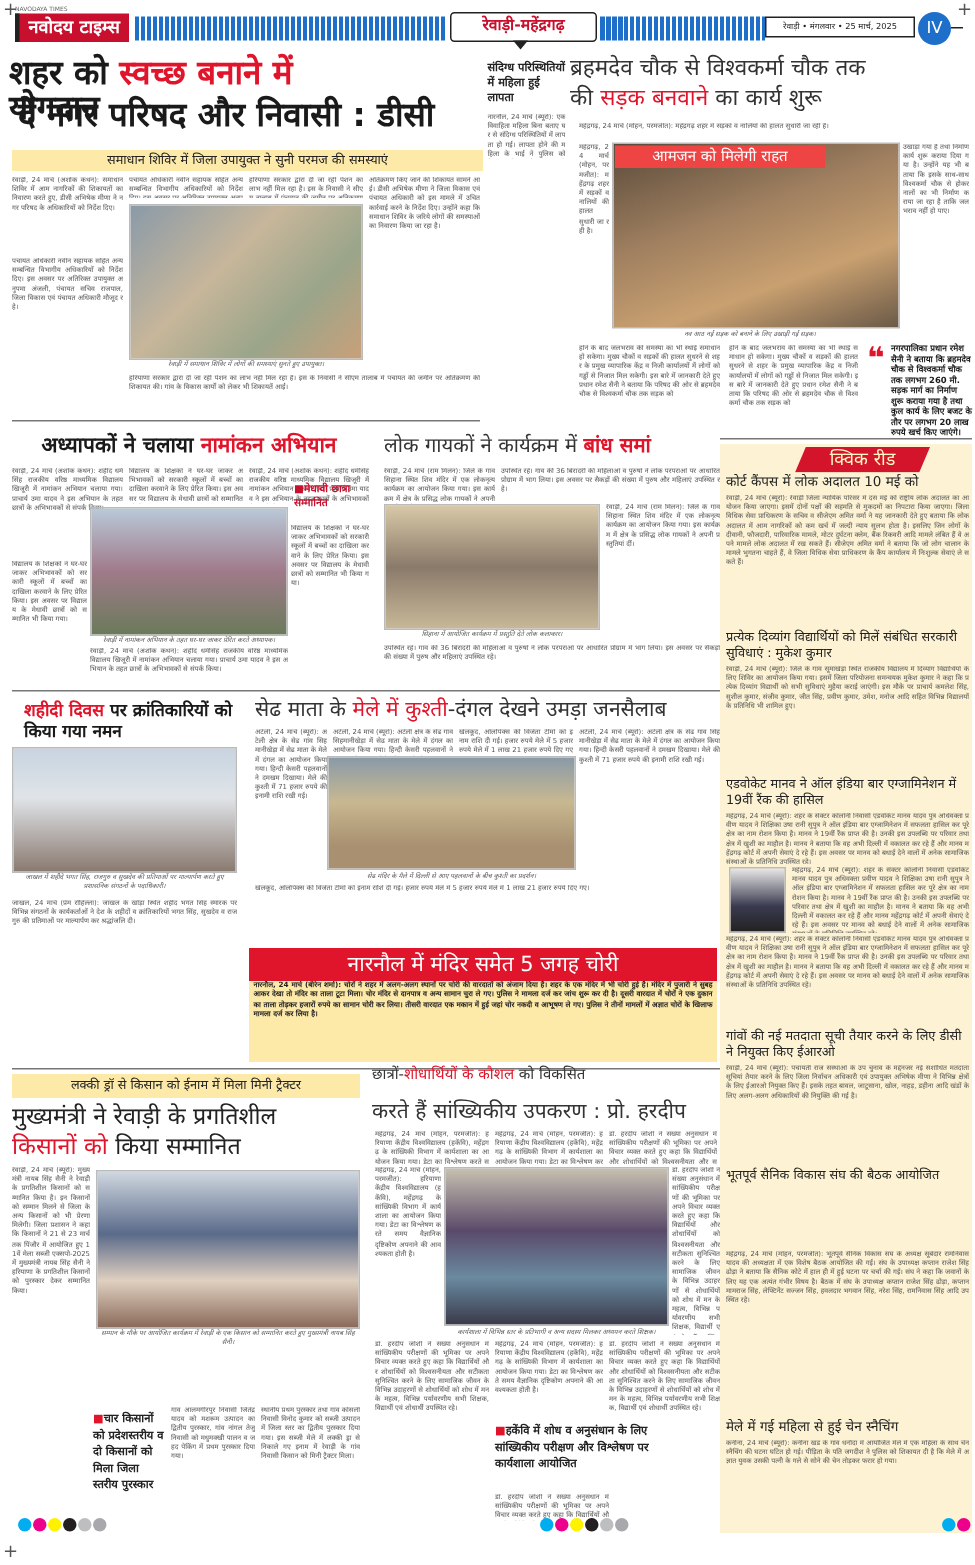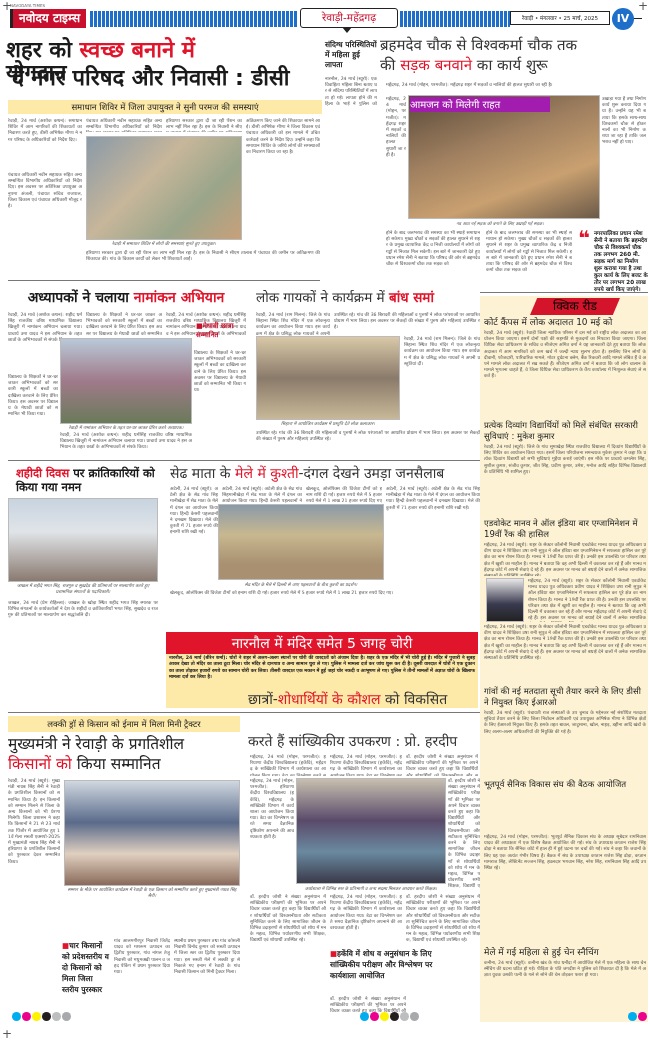--- a/index.html
+++ b/index.html
@@ -21,25 +21,25 @@
 
 <div class="abs crop" style="left:2px;top:0">+</div>
 <div class="abs crop" style="left:638px;top:0">+</div>
 <div class="abs crop" style="left:2px;top:1028px">+</div>
 <div class="abs crop" style="left:506px;top:545px">+</div>
 
 <div class="abs" style="left:10px;top:8px;width:640px;height:22px">
   <div class="abs" style="left:0;top:-5px;font-size:4px;color:#666">NAVODAYA TIMES</div>
   <div class="abs" style="left:0;top:1px;width:76px;height:19px;background:#c8102e;color:#fff;font-weight:bold;font-size:12px;line-height:19px;text-align:center;border-left:3px solid #222">नवोदय टाइम्स</div>
   <div class="abs" style="left:80px;top:3px;width:208px;height:16px;background:repeating-linear-gradient(90deg,#1d6fc9 0 3px,#fff 3px 4px)"></div>
-  <div class="abs" style="left:290px;top:0;width:98px;height:20px;border:1.5px solid #222;border-radius:3px;background:#fff;color:#c8102e;font-weight:normal;font-size:10.5px;line-height:17px;text-align:center">रेवाड़ी-महेंद्रगढ़</div>
+  <div class="abs" style="left:290px;top:0;width:98px;height:20px;border:1.5px solid #222;border-radius:3px;background:#fff;color:#c8102e;font-weight:bold;font-size:10.5px;line-height:17px;text-align:center">रेवाड़ी-महेंद्रगढ़</div>
   <div class="abs" style="left:332px;top:19px;width:0;height:0;border-left:5px solid transparent;border-right:5px solid transparent;border-top:6px solid #222"></div>
   <div class="abs" style="left:390px;top:3px;width:110px;height:16px;background:repeating-linear-gradient(90deg,#1d6fc9 0 3px,#fff 3px 4px)"></div>
   <div class="abs" style="left:500px;top:3px;width:100px;height:14px;border:1px solid #222;font-size:5.5px;line-height:12px;text-align:center;color:#222">रेवाड़ी • मंगलवार • 25 मार्च, 2025</div>
-  <div class="abs" style="left:602px;top:0;width:22px;height:22px;border-radius:50%;background:#1d6fc9;color:#fff;font-weight:bold;font-size:11px;line-height:22px;text-align:center">IV</div>
+  <div class="abs" style="left:602px;top:0;width:22px;height:22px;border-radius:50%;background:#1d6fc9;color:#fff;font-weight:normal;font-size:11px;line-height:22px;text-align:center">IV</div>
   <div class="abs" style="left:624px;top:10px;width:8px;height:1px;background:#222"></div>
 </div>
 
 <div class="abs hl hl-b" style="left:6px;top:38px;width:254px;font-size:22px;text-align:left">
   <span>शहर को </span><span class="red">स्वच्छ बनाने में</span><span> योगदान</span>
 </div>
 <div class="abs hl hl-b" style="left:12px;top:66px;width:310px;font-size:22px;text-align:left">दें नगर परिषद और निवासी : डीसी</div>
 <div class="abs" style="left:8px;top:100px;width:314px;height:14px;background:#fde9a8;font-size:8.5px;line-height:14px;text-align:center;color:#222">समाधान शिविर में जिला उपायुक्त ने सुनी परमज की समस्याएं</div>
 <div class="abs tx" style="left:8px;top:118px;width:74px;height:52px">रेवाड़ी, 24 मार्च (अशोक कथन): समाधान शिविर में आम नागरिकों की शिकायतों का निवारण करते हुए, डीसी अभिषेक मीणा ने नगर परिषद के अधिकारियों को निर्देश दिए।</div>
 <div class="abs tx" style="left:86px;top:118px;width:76px;height:14px">पंचायत अधिकारी नवीन सहायक सहित अन्य सम्बन्धित विभागीय अधिकारियों को निर्देश दिए। इस अवसर पर अतिरिक्त उपायुक्त अनुपमा अंजली, पंचायत सचिव राजपाल, जिला विकास एवं पंचायत अधिकारी मौजूद रहे।</div>
@@ -52,21 +52,21 @@
 
 <div class="abs hl hl-b" style="left:325px;top:40px;width:52px;font-size:7.5px;line-height:10px;color:#222">संदिग्ध परिस्थितियों में महिला हुई लापता</div>
 <div class="abs tx" style="left:325px;top:76px;width:52px;height:30px">नारनौल, 24 मार्च (ब्यूरो): एक विवाहिता महिला बिना बताए घर से संदिग्ध परिस्थितियों में लापता हो गई। लापता होने की महिला के भाई ने पुलिस को शिकायत देकर उसे तलाश करने की मांग की है।</div>
 
 <div class="abs hl" style="left:380px;top:38px;width:268px;font-size:15px;color:#333">ब्रहमदेव चौक से विश्वकर्मा चौक तक</div>
 <div class="abs hl" style="left:380px;top:58px;width:268px;font-size:15px;color:#333">
   <span>की </span><span class="red">सड़क बनवाने</span><span> का कार्य शुरू</span>
 </div>
 <div class="abs tx" style="left:386px;top:82px;width:196px;height:12px">महेंद्रगढ़, 24 मार्च (मोहन, परमजीत): महेंद्रगढ़ शहर में सड़कों व नालियों की हालत सुधारी जा रही है।</div>
 <div class="abs photo" style="left:408px;top:95px;width:192px;height:124px;background:linear-gradient(160deg,#5a4a3a,#a08060 40%,#c9a070 70%,#6b5a48)"></div>
-<div class="abs" style="left:410px;top:97px;width:140px;height:15px;background:#a21caf;color:#fff;font-size:10px;line-height:15px;text-align:left">आमजन को मिलेगी राहत</div>
+<div class="abs" style="left:410px;top:97px;width:140px;height:15px;background:#ef4444;color:#fff;font-size:10px;line-height:15px;text-align:center">आमजन को मिलेगी राहत</div>
 <div class="abs tx" style="left:386px;top:96px;width:20px;height:130px">महेंद्रगढ़, 24 मार्च (मोहन, परमजीत): महेंद्रगढ़ शहर में सड़कों व नालियों की हालत सुधारी जा रही है।</div>
 <div class="abs tx" style="left:602px;top:96px;width:44px;height:130px">उखाड़ा गया है तथा निर्माण कार्य शुरू कराया दिया गया है। उन्होंने यह भी बताया कि इसके साथ-साथ विश्वकर्मा चौक से होकर नालों का भी निर्माण कराया जा रहा है ताकि जलभराव नहीं हो पाए।</div>
 <div class="abs cap" style="left:400px;top:221px;width:200px">नव आठ नई सड़क को बनाने के लिए उखाड़ी गई सड़क।</div>
 <div class="abs tx" style="left:386px;top:230px;width:94px;height:60px">होने के बाद जलभराव की समस्या का भी स्थाई समाधान हो सकेगा। मुख्य चौकों व सड़कों की हालत सुधरने से शहर के प्रमुख व्यापारिक केंद्र व निजी कार्यालयों में लोगों को गड्ढों से निजात मिल सकेगी। इस बारे में जानकारी देते हुए प्रधान रमेश सैनी ने बताया कि परिषद की ओर से ब्रहमदेव चौक से विश्वकर्मा चौक तक सड़क को</div>
 <div class="abs tx" style="left:486px;top:230px;width:86px;height:60px">होने के बाद जलभराव की समस्या का भी स्थाई समाधान हो सकेगा। मुख्य चौकों व सड़कों की हालत सुधरने से शहर के प्रमुख व्यापारिक केंद्र व निजी कार्यालयों में लोगों को गड्ढों से निजात मिल सकेगी। इस बारे में जानकारी देते हुए प्रधान रमेश सैनी ने बताया कि परिषद की ओर से ब्रहमदेव चौक से विश्वकर्मा चौक तक सड़क को</div>
 <div class="abs" style="left:578px;top:230px;width:70px;height:62px">
   <div class="abs" style="left:0;top:-2px;font-size:20px;color:#e0142a;font-weight:bold;line-height:20px">❝</div>
   <div class="abs" style="left:16px;top:0;width:54px;font-size:5.6px;line-height:7px;font-weight:bold;color:#1a1a1a">नगरपालिका प्रधान रमेश सैनी ने बताया कि ब्रहमदेव चौक से विश्वकर्मा चौक तक लगभग 260 मी. सड़क मार्ग का निर्माण शुरू कराया गया है तथा कुल कार्य के लिए बजट के तौर पर लगभग 20 लाख रुपये खर्च किए जाएंगे।</div>
 </div>
 
@@ -90,21 +90,21 @@
   <span>लोक गायकों ने कार्यक्रम में </span><span class="red hl-b">बांध समां</span>
 </div>
 <div class="abs tx" style="left:256px;top:312px;width:74px;height:24px">रेवाड़ी, 24 मार्च (राम मिलन): जिले के गांव सिहाना स्थित शिव मंदिर में एक लोकनृत्य कार्यक्रम का आयोजन किया गया। इस कार्यक्रम में क्षेत्र के प्रसिद्ध लोक गायकों ने अपनी प्रस्तुतियां दीं।</div>
 <div class="abs tx" style="left:334px;top:312px;width:146px;height:24px">उपस्थित रहे। गांव की 36 बिरादरी की महिलाओं व पुरुषों ने लोक परंपराओं पर आधारित प्रोग्राम में भाग लिया। इस अवसर पर सैकड़ों की संख्या में पुरुष और महिलाएं उपस्थित रहे।</div>
 <div class="abs photo" style="left:256px;top:336px;width:144px;height:84px;background:linear-gradient(180deg,#d9c9a8,#8a7a6a 50%,#c8b898)"></div>
 <div class="abs cap" style="left:256px;top:421px;width:144px">सिहाना में आयोजित कार्यक्रम में प्रस्तुति देते लोक कलाकार।</div>
 <div class="abs tx" style="left:404px;top:336px;width:76px;height:90px">रेवाड़ी, 24 मार्च (राम मिलन): जिले के गांव सिहाना स्थित शिव मंदिर में एक लोकनृत्य कार्यक्रम का आयोजन किया गया। इस कार्यक्रम में क्षेत्र के प्रसिद्ध लोक गायकों ने अपनी प्रस्तुतियां दीं।</div>
 <div class="abs tx" style="left:256px;top:430px;width:224px;height:28px">उपस्थित रहे। गांव की 36 बिरादरी की महिलाओं व पुरुषों ने लोक परंपराओं पर आधारित प्रोग्राम में भाग लिया। इस अवसर पर सैकड़ों की संख्या में पुरुष और महिलाएं उपस्थित रहे।</div>
 
 <div class="abs" style="left:480px;top:296px;width:168px;height:726px;background:#fdf3d4"></div>
-<div class="abs" style="left:530px;top:298px;width:90px;height:17px;background:#d4142a;color:#000000;font-size:12px;line-height:17px;text-align:center;clip-path:polygon(8% 0,100% 0,92% 100%,0 100%)">क्विक रीड</div>
+<div class="abs" style="left:530px;top:298px;width:90px;height:17px;background:#d4142a;color:#fef9c3;font-size:12px;line-height:17px;text-align:center;clip-path:polygon(8% 0,100% 0,92% 100%,0 100%)">क्विक रीड</div>
 
 <div class="abs hl" style="left:484px;top:318px;width:162px;font-size:9px;color:#222">कोर्ट कैंपस में लोक अदालत 10 मई को</div>
 <div class="abs tx" style="left:484px;top:330px;width:162px;height:88px">रेवाड़ी, 24 मार्च (ब्यूरो): रेवाड़ी जिला न्यायिक परिसर में दस मई को राष्ट्रीय लोक अदालत का आयोजन किया जाएगा। इसमें दोनों पक्षों की सहमति से मुकदमों का निपटारा किया जाएगा। जिला विधिक सेवा प्राधिकरण के सचिव व सीजेएम अमित वर्मा ने यह जानकारी देते हुए बताया कि लोक अदालत में आम नागरिकों को कम खर्च में जल्दी न्याय सुलभ होता है। इसलिए जिन लोगों के दीवानी, फौजदारी, पारिवारिक मामले, मोटर दुर्घटना क्लेम, बैंक रिकवरी आदि मामले लंबित हैं वे अपने मामले लोक अदालत में रख सकते हैं। सीजेएम अमित वर्मा ने बताया कि जो लोग चालान के मामले भुगतना चाहते हैं, वे जिला विधिक सेवा प्राधिकरण के कैंप कार्यालय में निःशुल्क सेवाएं ले सकते हैं।</div>
 
 <div class="abs hl" style="left:484px;top:420px;width:162px;font-size:8.5px;line-height:11px;color:#222">प्रत्येक दिव्यांग विद्यार्थियों को मिलें संबंधित सरकारी सुविधाएं : मुकेश कुमार</div>
 <div class="abs tx" style="left:484px;top:444px;width:162px;height:68px">रेवाड़ी, 24 मार्च (ब्यूरो): जिले के गांव सूमाखेड़ा स्थित राजकीय विद्यालय में दिव्यांग विद्यार्थियों के लिए शिविर का आयोजन किया गया। इसमें जिला परियोजना समन्वयक मुकेश कुमार ने कहा कि प्रत्येक दिव्यांग विद्यार्थी को सभी सुविधाएं मुहैया कराई जाएंगी। इस मौके पर प्राचार्य कमलेश सिंह, सुशील कुमार, संजीव कुमार, जीत सिंह, प्रवीण कुमार, उमेश, मनोज आदि सहित विभिन्न विद्यालयों के प्रतिनिधि भी शामिल हुए।</div>
 
 <div class="abs hl" style="left:484px;top:518px;width:162px;font-size:8.5px;line-height:11px;color:#222">एडवोकेट मानव ने ऑल इंडिया बार एग्जामिनेशन में 19वीं रैंक की हासिल</div>
 <div class="abs photo" style="left:486px;top:578px;width:38px;height:44px;background:linear-gradient(180deg,#e8e8e8,#3a3a50 60%,#222)"></div>
 <div class="abs tx" style="left:484px;top:542px;width:162px;height:34px">महेंद्रगढ़, 24 मार्च (ब्यूरो): शहर के सेक्टर कॉलोनी निवासी एडवोकेट मानव यादव पुत्र अधिवक्ता प्रवीण यादव ने शिक्षिका उषा रानी सुपुत्र ने ऑल इंडिया बार एग्जामिनेशन में सफलता हासिल कर पूरे क्षेत्र का नाम रोशन किया है। मानव ने 19वीं रैंक प्राप्त की है। उनकी इस उपलब्धि पर परिवार तथा क्षेत्र में खुशी का माहौल है। मानव ने बताया कि वह अभी दिल्ली में वकालत कर रहे हैं और मानव महेंद्रगढ़ कोर्ट में अपनी सेवाएं दे रहे हैं। इस अवसर पर मानव को बधाई देने वालों में अनेक सामाजिक संस्थाओं के प्रतिनिधि उपस्थित रहे।</div>
@@ -152,21 +152,21 @@
 </div>
 <div class="abs tx" style="left:8px;top:778px;width:52px;height:222px">रेवाड़ी, 24 मार्च (ब्यूरो): मुख्यमंत्री नायब सिंह सैनी ने रेवाड़ी के प्रगतिशील किसानों को सम्मानित किया है। इन किसानों को सम्मान मिलने से जिला के अन्य किसानों को भी प्रेरणा मिलेगी। जिला प्रशासन ने कहा कि किसानों ने 21 से 23 मार्च तक पिंजौर में आयोजित हुए 11वें मेला सब्जी एक्सपो-2025 में मुख्यमंत्री नायब सिंह सैनी ने हरियाणा के प्रगतिशील किसानों को पुरस्कार देकर सम्मानित किया।</div>
 <div class="abs photo" style="left:64px;top:780px;width:176px;height:106px;background:linear-gradient(180deg,#d0d8e0,#5a6a8a 40%,#e0d0c0 70%,#8a6a5a)"></div>
 <div class="abs cap" style="left:64px;top:887px;width:176px">सम्मान के मौके पर आयोजित कार्यक्रम में रेवाड़ी के एक किसान को सम्मानित करते हुए मुख्यमंत्री नायब सिंह सैनी।</div>
 <div class="abs" style="left:62px;top:940px;width:48px;font-size:7.5px;line-height:11px;color:#222;font-weight:bold">
   <span style="color:#e0142a">■</span><span>चार किसानों को प्रदेशस्तरीय व दो किसानों को मिला जिला स्तरीय पुरस्कार</span>
 </div>
 <div class="abs tx" style="left:114px;top:938px;width:56px;height:70px">गांव आलमगीरपुर निवासी जितेंद्र यादव को मशरूम उत्पादन का द्वितीय पुरस्कार, गांव नांगल तेजु निवासी को मधुमक्खी पालन व जहद पेकिंग में प्रथम पुरस्कार दिया गया।</div>
 <div class="abs tx" style="left:174px;top:938px;width:66px;height:70px">स्थानीय प्रथम पुरस्कार तथा गांव कोसली निवासी विनोद कुमार को सब्जी उत्पादन में जिला स्तर का द्वितीय पुरस्कार दिया गया। इस सब्जी मेले में लक्की ड्रा से निकाले गए इनाम में रेवाड़ी के गांव निवासी किसान को मिनी ट्रैक्टर मिला।</div>
 
-<div class="abs hl" style="left:248px;top:692px;width:232px;font-size:14px;color:#333">
+<div class="abs hl" style="left:248px;top:712px;width:232px;font-size:10px;color:#333">
   <span>छात्रों-</span><span class="red">शोधार्थियों के कौशल</span><span> को विकसित</span>
 </div>
 <div class="abs hl" style="left:248px;top:734px;width:232px;font-size:14px;color:#333">करते हैं सांख्यिकीय उपकरण : प्रो. हरदीप</div>
 <div class="abs tx" style="left:250px;top:754px;width:76px;height:22px">महेंद्रगढ़, 24 मार्च (मोहन, परमजीत): हरियाणा केंद्रीय विश्वविद्यालय (हकेंवि), महेंद्रगढ़ के सांख्यिकी विभाग में कार्यशाला का आयोजन किया गया। डेटा का विश्लेषण करते समय वैज्ञानिक दृष्टिकोण अपनाने की आवश्यकता होती है। </div>
 <div class="abs tx" style="left:330px;top:754px;width:72px;height:22px">महेंद्रगढ़, 24 मार्च (मोहन, परमजीत): हरियाणा केंद्रीय विश्वविद्यालय (हकेंवि), महेंद्रगढ़ के सांख्यिकी विभाग में कार्यशाला का आयोजन किया गया। डेटा का विश्लेषण करते समय वैज्ञानिक दृष्टिकोण अपनाने की आवश्यकता होती है। </div>
 <div class="abs tx" style="left:406px;top:754px;width:72px;height:22px">डॉ. हरदीप जोशी ने संख्या अनुसंधान में सांख्यिकीय परीक्षणों की भूमिका पर अपने विचार व्यक्त करते हुए कहा कि विद्यार्थियों और शोधार्थियों को विश्वसनीयता और सटीकता सुनिश्चित करने के लिए सामाजिक जीवन के विभिन्न उदाहरणों से शोधार्थियों को शोध में मन के महत्व, विभिन्न पर्यावरणीय सभी शिक्षक, विद्यार्थी एवं शोधार्थी उपस्थित रहे।</div>
 <div class="abs tx" style="left:250px;top:778px;width:44px;height:112px">महेंद्रगढ़, 24 मार्च (मोहन, परमजीत): हरियाणा केंद्रीय विश्वविद्यालय (हकेंवि), महेंद्रगढ़ के सांख्यिकी विभाग में कार्यशाला का आयोजन किया गया। डेटा का विश्लेषण करते समय वैज्ञानिक दृष्टिकोण अपनाने की आवश्यकता होती है। </div>
 <div class="abs photo" style="left:296px;top:778px;width:150px;height:106px;background:linear-gradient(180deg,#c8c0b0,#5a4a6a 40%,#6a8aa0 70%,#3a3a4a)"></div>
 <div class="abs cap" style="left:296px;top:886px;width:150px">कार्यशाला में विभिन्न स्तर के प्रतिभागी व अन्य सदस्य मिलकर अध्ययन करते शिक्षक।</div>
 <div class="abs tx" style="left:448px;top:778px;width:32px;height:112px">डॉ. हरदीप जोशी ने संख्या अनुसंधान में सांख्यिकीय परीक्षणों की भूमिका पर अपने विचार व्यक्त करते हुए कहा कि विद्यार्थियों और शोधार्थियों को विश्वसनीयता और सटीकता सुनिश्चित करने के लिए सामाजिक जीवन के विभिन्न उदाहरणों से शोधार्थियों को शोध में मन के महत्व, विभिन्न पर्यावरणीय सभी शिक्षक, विद्यार्थी एवं शोधार्थी उपस्थित रहे।</div>

